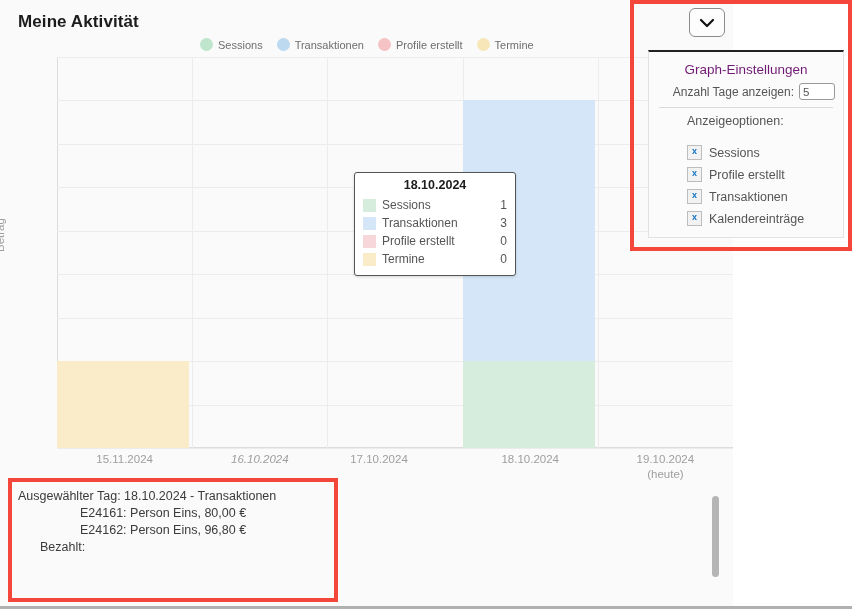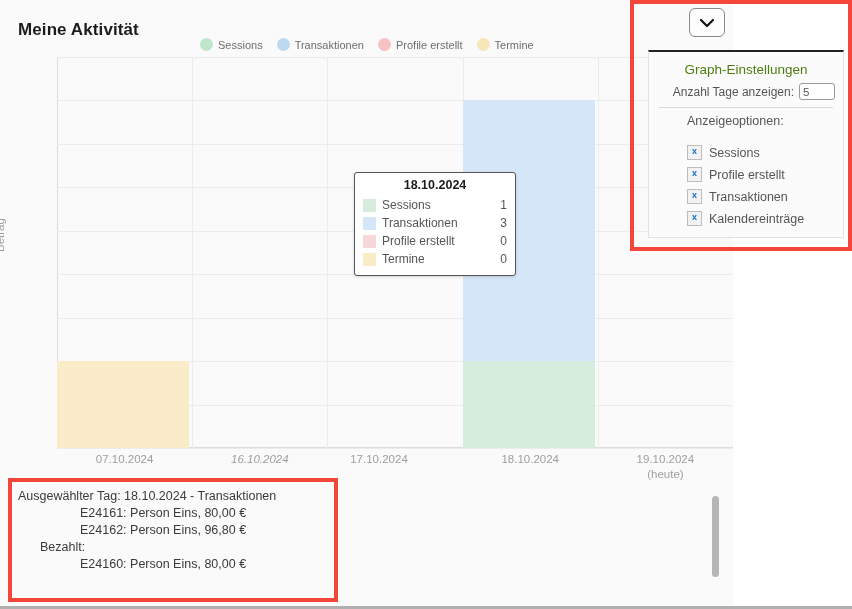--- a/index.html
+++ b/index.html
@@ -21,21 +21,21 @@
   #chart-panel {
     position: absolute;
     left: 0; top: 0;
     width: 733px; height: 609px;
     background: #fafafa;
     overflow: hidden;
   }
 
   #chart-title {
     position: absolute;
-    left: 18px; top: 20px;
+    left: 18px; top: 12px;
     font-size: 17px;
     font-weight: 700;
     color: #1c1c1c;
     letter-spacing: .1px;
   }
 
   
   #legend {
     position: absolute;
     left: 200px; top: 38px;
@@ -179,21 +179,21 @@
     border-left: 1px solid #e2e2e2;
     border-right: 1px solid #e2e2e2;
     border-bottom: 1px solid #e2e2e2;
     padding: 6px 0 4px 0;
     box-sizing: border-box;
     z-index: 31;
   }
   #settings-heading {
     text-align: center;
     font-size: 13.5px;
-    color: #4d7c0f;
+    color: #701a75;
     padding: 4px 0 6px 0;
   }
   #days-row {
     display: flex;
     align-items: center;
     justify-content: flex-end;
     font-size: 12px;
     color: #555;
     padding: 0 8px 7px 6px;
     gap: 5px;
@@ -316,21 +316,21 @@
       <div class="bar-seg" style="left: 0px; width: 132.496px; bottom: 0px; height: 86.8889px; background: rgb(250, 236, 200);"></div>
       <div class="bar-seg" style="left: 405.6px; width: 132.496px; bottom: 0px; height: 86.8889px; background: rgb(214, 236, 220);"></div>
       <div class="bar-seg" style="left: 405.6px; width: 132.496px; bottom: 86.8889px; height: 260.667px; background: rgb(212, 230, 247);"></div>
     </div>
 
   <div id="y-ticks"></div>
   <div id="y-axis-title">Betrag</div>
 
   <div id="x-ticks-holder">
       <div class="x-tick" style="left: 59.6px;">
-        <div>07.10.2024</div>
+        <div>15.11.2024</div>
       </div>
       <div class="x-tick" style="left: 194.8px; font-style: italic;">
         <div>16.10.2024</div>
       </div>
       <div class="x-tick" style="left: 314px;">
         <div>17.10.2024</div>
       </div>
       <div class="x-tick" style="left: 465.2px;">
         <div>18.10.2024</div>
       </div>
@@ -409,18 +409,15 @@
     </div>
 </div>
 
 <div id="details-highlight">
   <div>Ausgewählter Tag: 18.10.2024 - Transaktionen</div>
   <div id="unpaid-list">
       <div class="ind2">E24161: Person Eins, 80,00 €</div>
       <div class="ind2">E24162: Person Eins, 96,80 €</div>
     </div>
   <div class="ind">Bezahlt:</div>
-  <div id="paid-list">
-      <div class="ind2">E24160: Person Eins, 80,00 €</div>
-    </div>
 </div>
 
 <div id="outer-frame"></div>
 
 </body></html>

